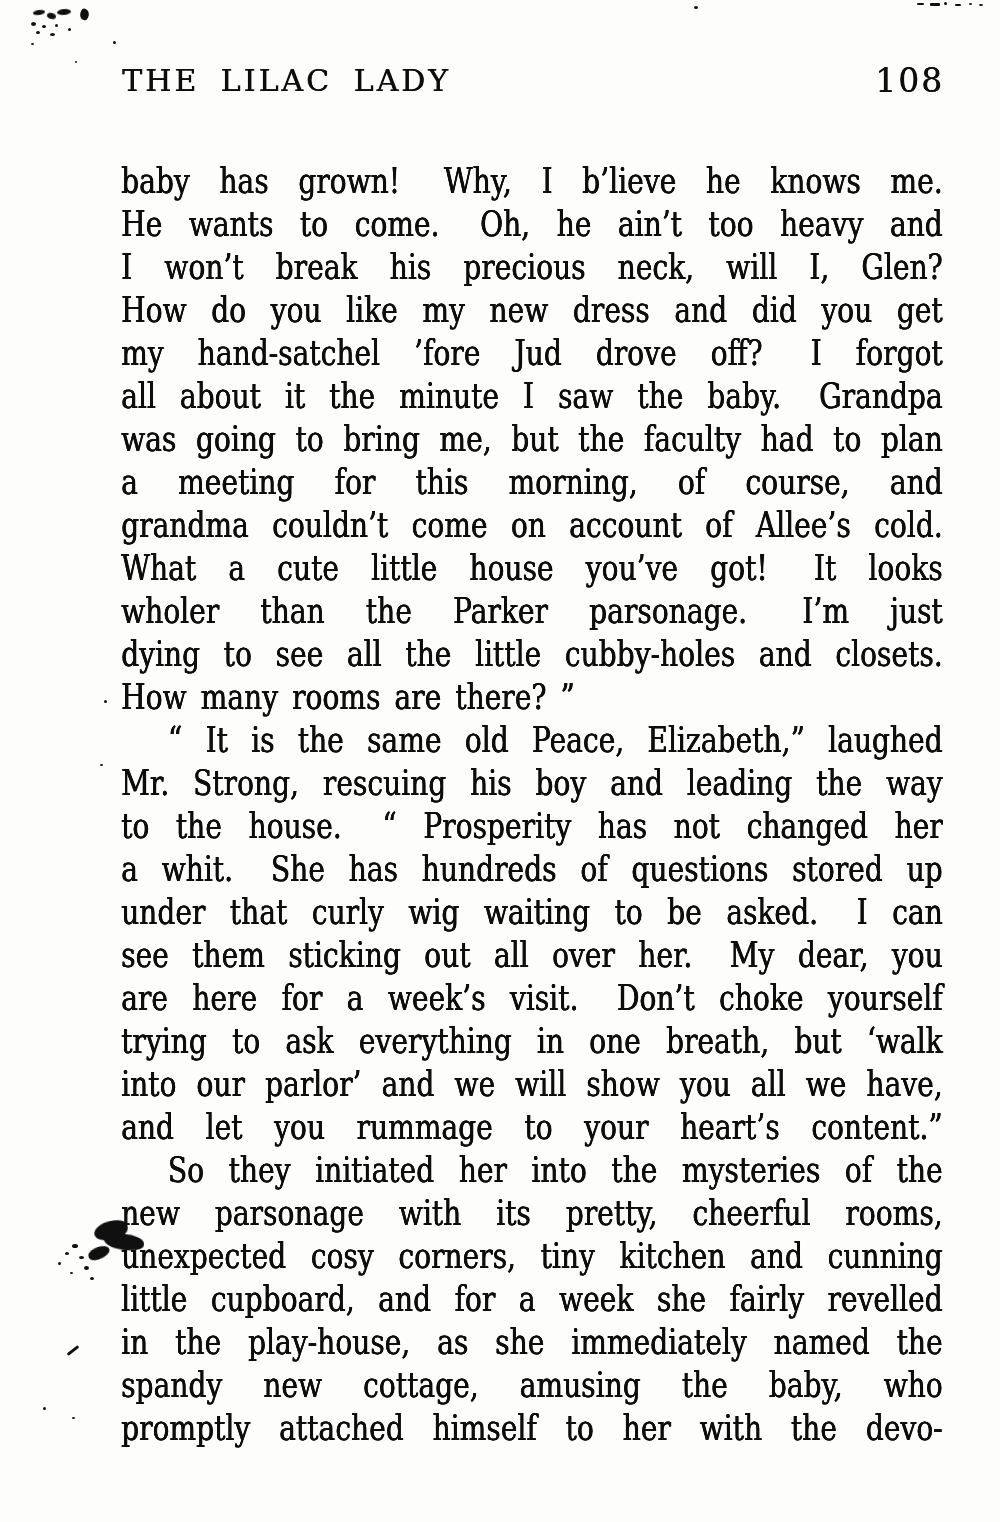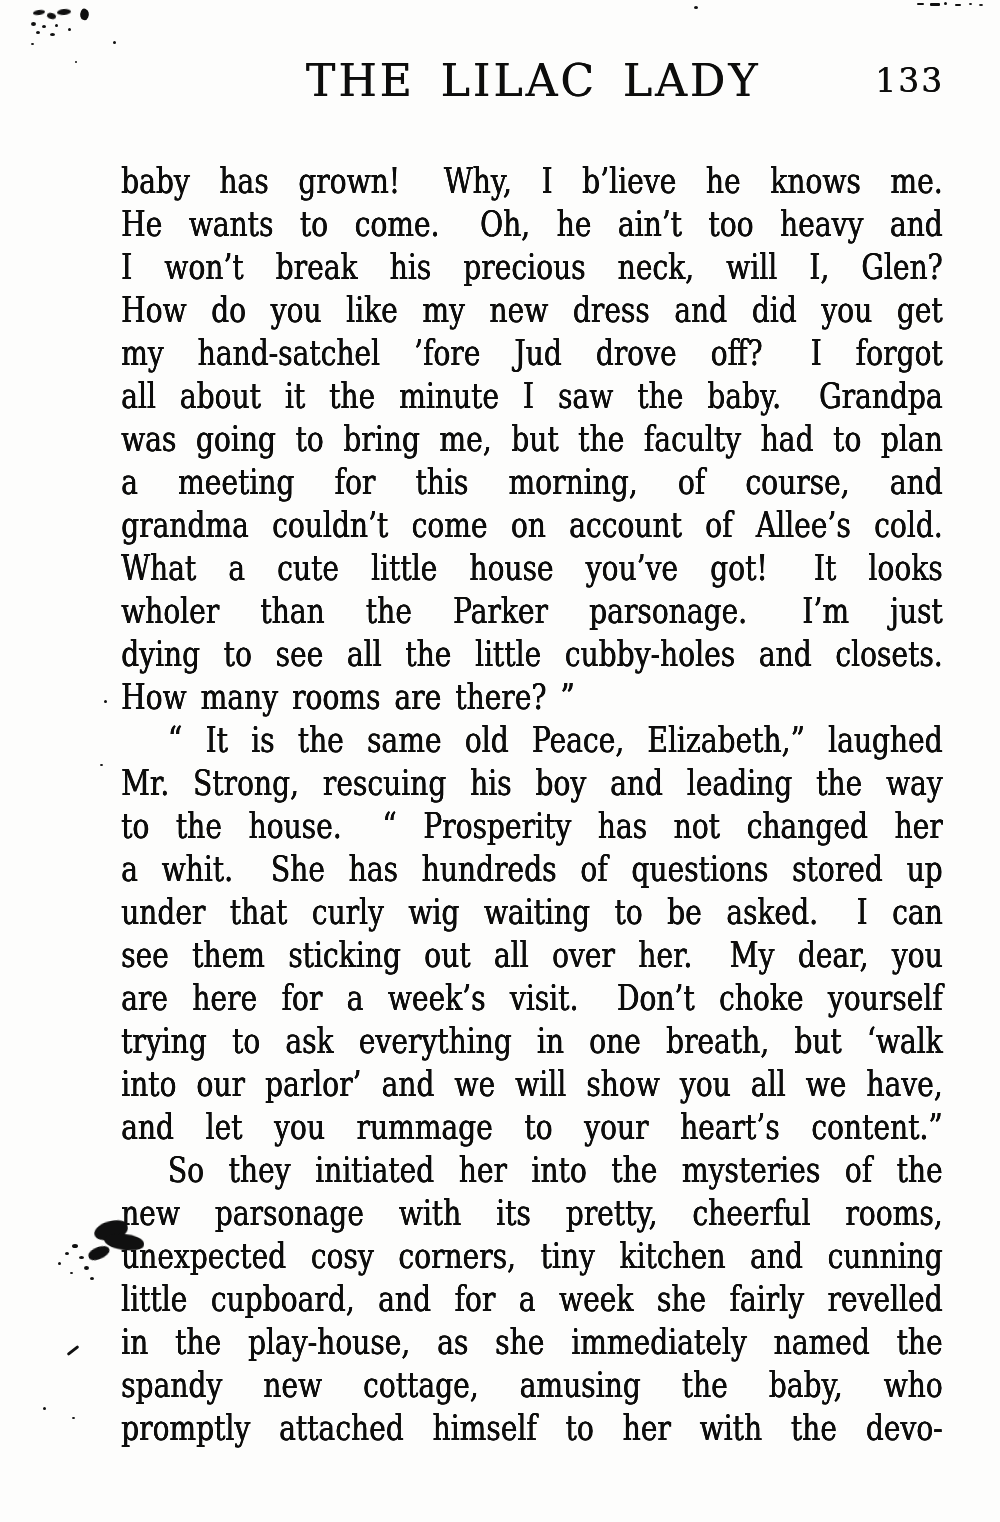--- a/index.html
+++ b/index.html
@@ -18,22 +18,22 @@
   
   .running-header {
     position: absolute;
     left: 122px;
     top: 63px;
     width: 822px;
     height: 40px;
   }
   .header-title {
     display: block;
-    text-align: center;
-    font-size: 44px;
+    text-align: left;
+    font-size: 30px;
     line-height: 36px;
     letter-spacing: 3px;
     word-spacing: 9px;
     text-shadow: 0.5px 0 0 currentColor;
     white-space: nowrap;
   }
   .page-number {
     position: absolute;
     right: 0;
     top: 0;
@@ -76,21 +76,21 @@
   }
   .blur { filter: blur(0.6px); }
 </style>
 </head>
 <body>
 
 <div class="page">
 
   <div class="running-header">
     <span class="header-title">THE LILAC LADY</span>
-    <span class="page-number">133</span>
+    <span class="page-number">108</span>
   </div>
 
   <div class="text-block">
     <div class="line">baby has grown!  Why, I b’lieve he knows me.</div>
     <div class="line">He wants to come.  Oh, he ain’t too heavy and</div>
     <div class="line">I won’t break his precious neck, will I, Glen?</div>
     <div class="line">How do you like my new dress and did you get</div>
     <div class="line">my hand-satchel ’fore Jud drove off?  I forgot</div>
     <div class="line">all about it the minute I saw the baby.  Grandpa</div>
     <div class="line">was going to bring me, but the faculty had to plan</div>

